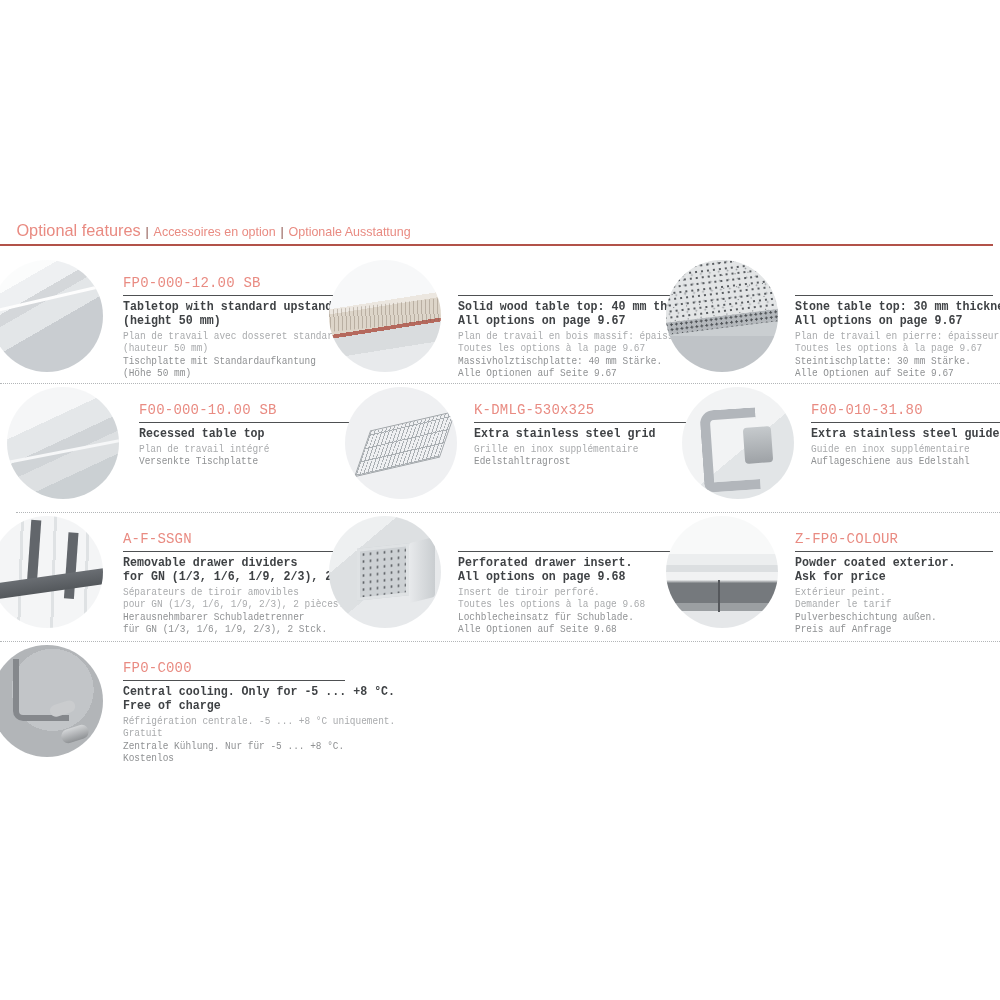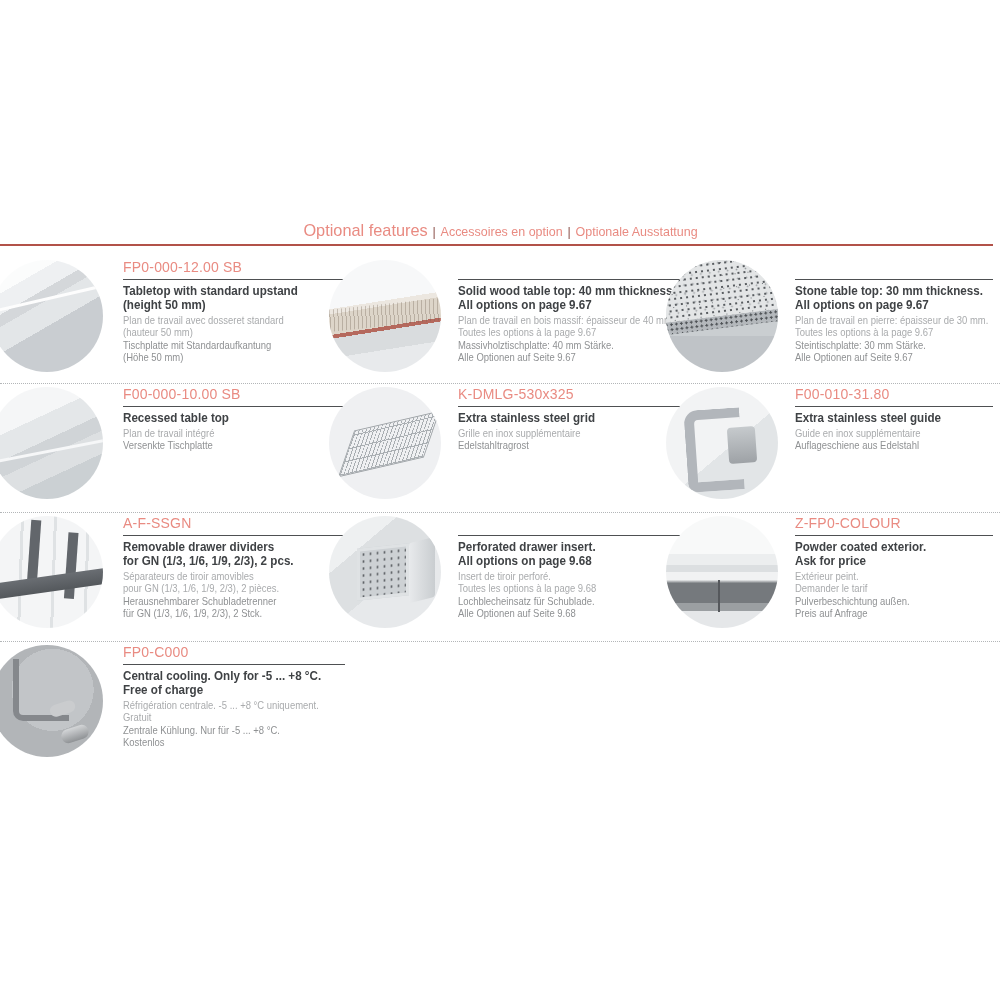--- a/index.html
+++ b/index.html
@@ -1,37 +1,37 @@
 <!DOCTYPE html>
 <html><head>
 <meta charset="utf-8">
 <style>
   html,body{margin:0;padding:0;background:#ffffff;}
   body{width:1000px;height:1000px;position:relative;overflow:hidden;
        font-family:"Liberation Sans","DejaVu Sans",sans-serif;
        -webkit-font-smoothing:antialiased;}
 
   
-  .header{margin-top:220px;padding-right:16px;text-align:center;line-height:21px;white-space:nowrap;}
+  .header{margin-top:220px;padding-right:16px;text-align:left;line-height:21px;white-space:nowrap;}
   .header-inner{display:inline-block;transform:scaleX(0.96);transform-origin:100% 50%;}
   .h-en{font-size:17px;color:#e98b82;}
   .h-sep{font-size:13px;color:#8e544e;padding:0 5px;}
   .h-sub{font-size:13px;color:#e98b82;}
   .red-rule{margin-top:2px;height:0;border-top:2px solid #b25249;width:993px;}
 
   
   .rows{margin-top:11px;}
   .row{position:relative;border-bottom:1px dotted #b3b6b8;}
   .row.r1{height:126px;}
-  .row.r2{height:128px;}
+  .row.r2{height:128px;margin-left:16px;}
   .row.r3{height:128px;}
   .row.r4{height:140px;border-bottom:none;padding-left:48px;}
 
   
-  .text{position:absolute;top:2px;}
+  .text{position:absolute;top:18px;font-family:Liberation Mono, monospace;}
   .c1 .text{left:123px;width:222px;}
   .c2 .text{left:458px;width:222px;}
   .c3 .text{left:795px;width:198px;}
 
   .code{min-height:17px;font-size:14px;line-height:17px;color:#e98b82;letter-spacing:0.2px;white-space:pre;}
   .rule{border-top:1px solid #4e5052;margin:3px 0 4px 0;}
   .title{font-size:12.5px;line-height:14px;font-weight:bold;color:#3f4245;
          white-space:pre;transform:scaleX(0.93);transform-origin:0 0;margin-bottom:2px;}
   .sub{font-size:10.5px;line-height:12.4px;white-space:pre;
        transform:scaleX(0.9);transform-origin:0 0;letter-spacing:0;}

